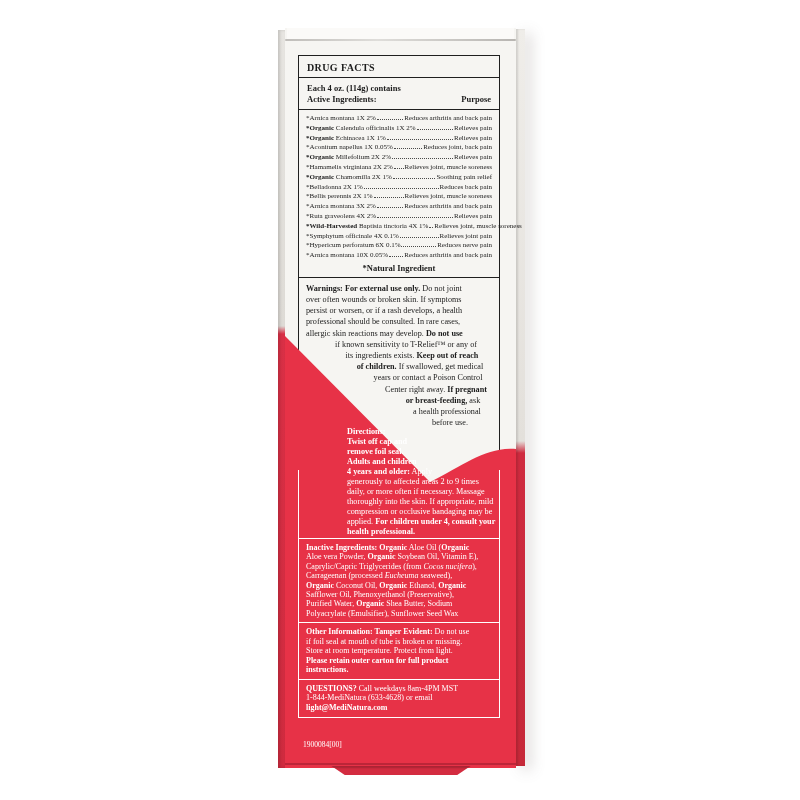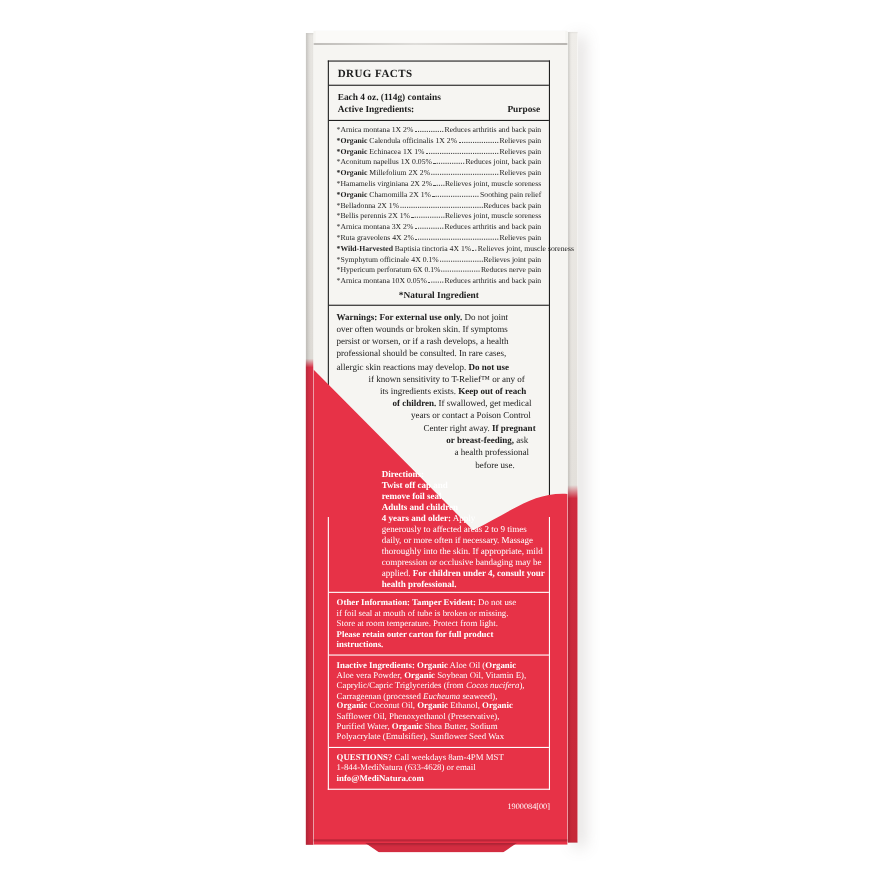--- a/index.html
+++ b/index.html
@@ -48,21 +48,21 @@
   .warn .ln:nth-child(13){padding-left:102px}
 
   
   .directions{position:absolute;left:18px;top:399px;width:190px;z-index:3;color:#fff;font-size:8.2px;line-height:10px;margin-left:44px;}
   .red-borders{position:absolute;left:13px;top:442px;width:202px;height:248px;box-sizing:border-box;
     border:1.5px solid #fff;border-top:none;z-index:3;color:#fff;}
   .rb-spacer{height:68px;}
   .rsec{border-top:1.5px solid #fff;padding:4px 7px;font-size:8px;line-height:9.5px;}
   .rsec.inactive{line-height:9.4px;}
   .footer{position:absolute;left:18px;top:697px;width:197px;z-index:3;color:#fff;font-size:8.5px;line-height:11px;font-weight:bold;}
-  .footer .code-line{text-align:right;font-weight:normal;font-size:7.5px;margin-top:2px;}
+  .footer .code-line{text-align:left;font-weight:normal;font-size:7.5px;margin-top:14px;}
   .b{font-weight:bold;}
   .i{font-style:italic;}
   .ln{min-height:1em;}
 </style>
 </head>
 <body>
 
 <div class="scene">
   <div class="box">
     <div class="side-left"></div>
@@ -191,40 +191,40 @@
           <div class="ln"><span>generously to affected areas 2 to 9 times</span></div>
           <div class="ln"><span>daily, or more often if necessary. Massage</span></div>
           <div class="ln"><span>thoroughly into the skin. If appropriate, mild</span></div>
           <div class="ln"><span>compression or occlusive bandaging may be</span></div>
           <div class="ln"><span>applied. </span><span class="b">For children under 4, consult your</span></div>
           <div class="ln"><span class="b">health professional.</span></div>
         </div>
 
       <div class="red-borders">
         <div class="rb-spacer"></div>
-        <div class="rsec">
-            <div class="ln"><span class="b">Other Information: Tamper Evident:</span><span> Do not use</span></div>
-            <div class="ln"><span>if foil seal at mouth of tube is broken or missing.</span></div>
-            <div class="ln"><span>Store at room temperature. Protect from light.</span></div>
-            <div class="ln"><span class="b">Please retain outer carton for full product instructions.</span></div>
-          </div>
         <div class="rsec inactive">
             <div class="ln"><span class="b">Inactive Ingredients: Organic</span><span> Aloe Oil (</span><span class="b">Organic</span></div>
             <div class="ln"><span>Aloe vera Powder, </span><span class="b">Organic</span><span> Soybean Oil, Vitamin E),</span></div>
             <div class="ln"><span>Caprylic/Capric Triglycerides (from </span><span class="i">Cocos nucifera</span><span>),</span></div>
             <div class="ln"><span>Carrageenan (processed </span><span class="i">Eucheuma</span><span> seaweed),</span></div>
             <div class="ln"><span class="b">Organic</span><span> Coconut Oil, </span><span class="b">Organic</span><span> Ethanol, </span><span class="b">Organic</span></div>
             <div class="ln"><span>Safflower Oil, Phenoxyethanol (Preservative),</span></div>
             <div class="ln"><span>Purified Water, </span><span class="b">Organic</span><span> Shea Butter, Sodium</span></div>
             <div class="ln"><span>Polyacrylate (Emulsifier), Sunflower Seed Wax</span></div>
           </div>
         <div class="rsec">
+            <div class="ln"><span class="b">Other Information: Tamper Evident:</span><span> Do not use</span></div>
+            <div class="ln"><span>if foil seal at mouth of tube is broken or missing.</span></div>
+            <div class="ln"><span>Store at room temperature. Protect from light.</span></div>
+            <div class="ln"><span class="b">Please retain outer carton for full product instructions.</span></div>
+          </div>
+        <div class="rsec">
             <div class="ln"><span class="b">QUESTIONS?</span><span> Call weekdays 8am-4PM MST</span></div>
             <div class="ln"><span>1-844-MediNatura (633-4628) or email</span></div>
-            <div class="ln"><span class="b">info@MediNatura.com</span></div>
+            <div class="ln"><span class="b">light@MediNatura.com</span></div>
           </div>
       </div>
 
       <div class="footer">
         <div class="code-line">1900084[00]</div>
       </div>
 
       <div class="bottom-crease"></div>
       <div class="bottom-tab"></div>
     </div>

